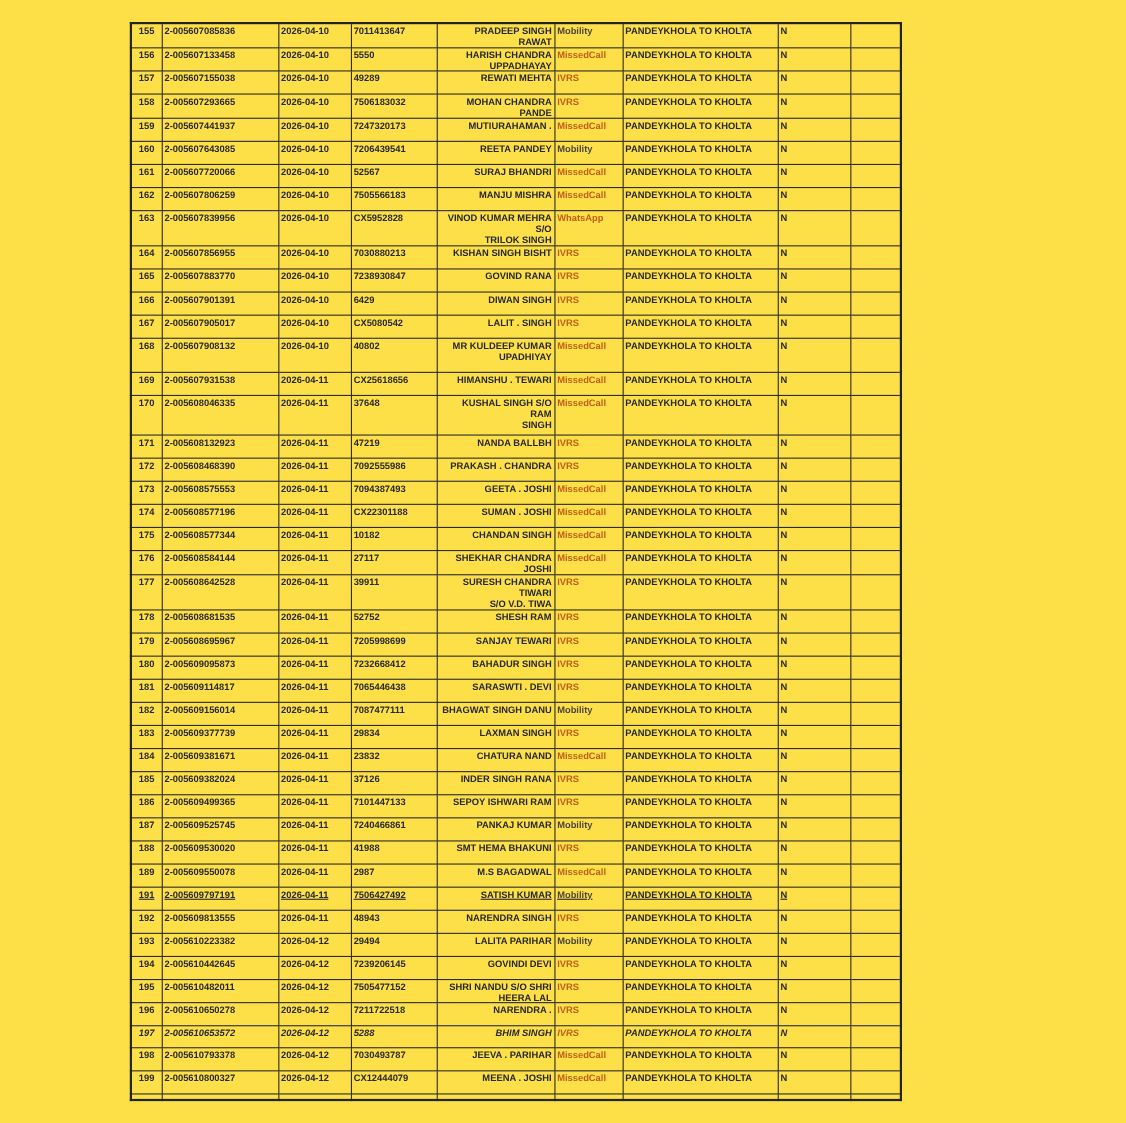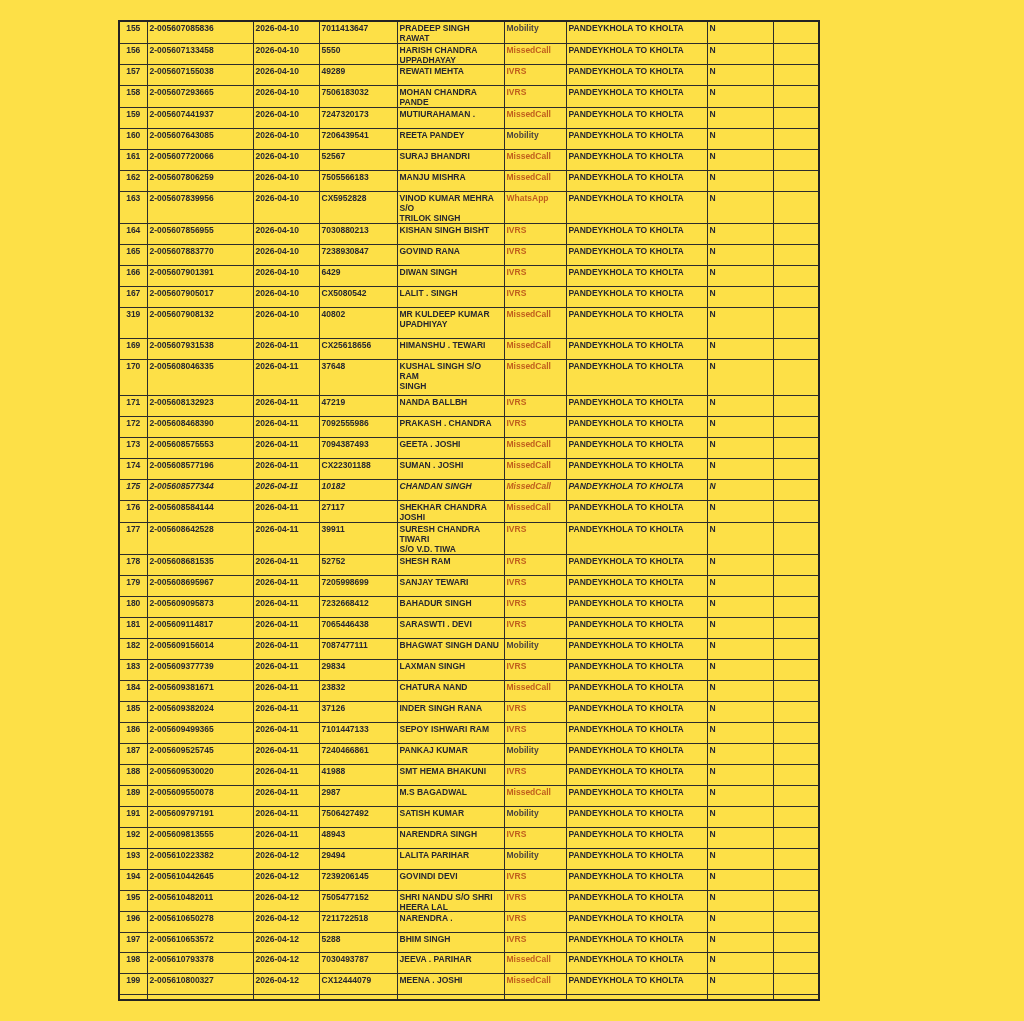--- a/index.html
+++ b/index.html
@@ -37,21 +37,21 @@
     white-space: normal;
     word-wrap: break-word;
   }
   td.c-num {
     vertical-align: bottom;
     text-align: center;
     padding: 0 2px 1px 2px;
   }
   .nm { white-space: pre-line; }
   .nm.ovf { height: 9px; overflow: visible; }
-  td.c-name { overflow: visible; }
+  td.c-name { overflow: visible; text-align: right; }
   td.ch-orange { color: #c05f1d; }
   td.ch-dark { color: #4c4540; }
   tr.partial td { height: 4px; padding: 0; }
 </style>
 </head>
 <body>
 
 <div class="page">
   <table class="log">
     <colgroup>
@@ -231,21 +231,21 @@
     <td class="c-phone">CX5080542</td>
     <td class="c-name">
             <div class="nm">LALIT . SINGH</div>
           </td>
     <td class="c-channel ch-orange">IVRS</td>
     <td class="c-route">PANDEYKHOLA TO KHOLTA</td>
     <td class="c-flag">N</td>
     <td class="c-empty"></td>
   </tr>
         <tr style="height: 31px;">
-    <td class="c-num">319</td>
+    <td class="c-num">168</td>
     <td class="c-id">2-005607908132</td>
     <td class="c-date">2026-04-10</td>
     <td class="c-phone">40802</td>
     <td class="c-name">
             <div class="nm">MR KULDEEP KUMAR
 UPADHIYAY</div>
           </td>
     <td class="c-channel ch-orange">MissedCall</td>
     <td class="c-route">PANDEYKHOLA TO KHOLTA</td>
     <td class="c-flag">N</td>
@@ -323,21 +323,21 @@
     <td class="c-date">2026-04-11</td>
     <td class="c-phone">CX22301188</td>
     <td class="c-name">
             <div class="nm">SUMAN . JOSHI</div>
           </td>
     <td class="c-channel ch-orange">MissedCall</td>
     <td class="c-route">PANDEYKHOLA TO KHOLTA</td>
     <td class="c-flag">N</td>
     <td class="c-empty"></td>
   </tr>
-        <tr style="height: 21px; font-style: italic;">
+        <tr style="height: 21px;">
     <td class="c-num">175</td>
     <td class="c-id">2-005608577344</td>
     <td class="c-date">2026-04-11</td>
     <td class="c-phone">10182</td>
     <td class="c-name">
             <div class="nm">CHANDAN SINGH</div>
           </td>
     <td class="c-channel ch-orange">MissedCall</td>
     <td class="c-route">PANDEYKHOLA TO KHOLTA</td>
     <td class="c-flag">N</td>
@@ -519,21 +519,21 @@
     <td class="c-date">2026-04-11</td>
     <td class="c-phone">2987</td>
     <td class="c-name">
             <div class="nm">M.S BAGADWAL</div>
           </td>
     <td class="c-channel ch-orange">MissedCall</td>
     <td class="c-route">PANDEYKHOLA TO KHOLTA</td>
     <td class="c-flag">N</td>
     <td class="c-empty"></td>
   </tr>
-        <tr style="height: 21px;">
+        <tr style="height: 21px; text-decoration: underline;">
     <td class="c-num">191</td>
     <td class="c-id">2-005609797191</td>
     <td class="c-date">2026-04-11</td>
     <td class="c-phone">7506427492</td>
     <td class="c-name">
             <div class="nm">SATISH KUMAR</div>
           </td>
     <td class="c-channel ch-dark">Mobility</td>
     <td class="c-route">PANDEYKHOLA TO KHOLTA</td>
     <td class="c-flag">N</td>
@@ -598,21 +598,21 @@
     <td class="c-date">2026-04-12</td>
     <td class="c-phone">7211722518</td>
     <td class="c-name">
             <div class="nm">NARENDRA .</div>
           </td>
     <td class="c-channel ch-orange">IVRS</td>
     <td class="c-route">PANDEYKHOLA TO KHOLTA</td>
     <td class="c-flag">N</td>
     <td class="c-empty"></td>
   </tr>
-        <tr style="height: 20px;">
+        <tr style="height: 20px; font-style: italic;">
     <td class="c-num">197</td>
     <td class="c-id">2-005610653572</td>
     <td class="c-date">2026-04-12</td>
     <td class="c-phone">5288</td>
     <td class="c-name">
             <div class="nm">BHIM SINGH</div>
           </td>
     <td class="c-channel ch-orange">IVRS</td>
     <td class="c-route">PANDEYKHOLA TO KHOLTA</td>
     <td class="c-flag">N</td>

